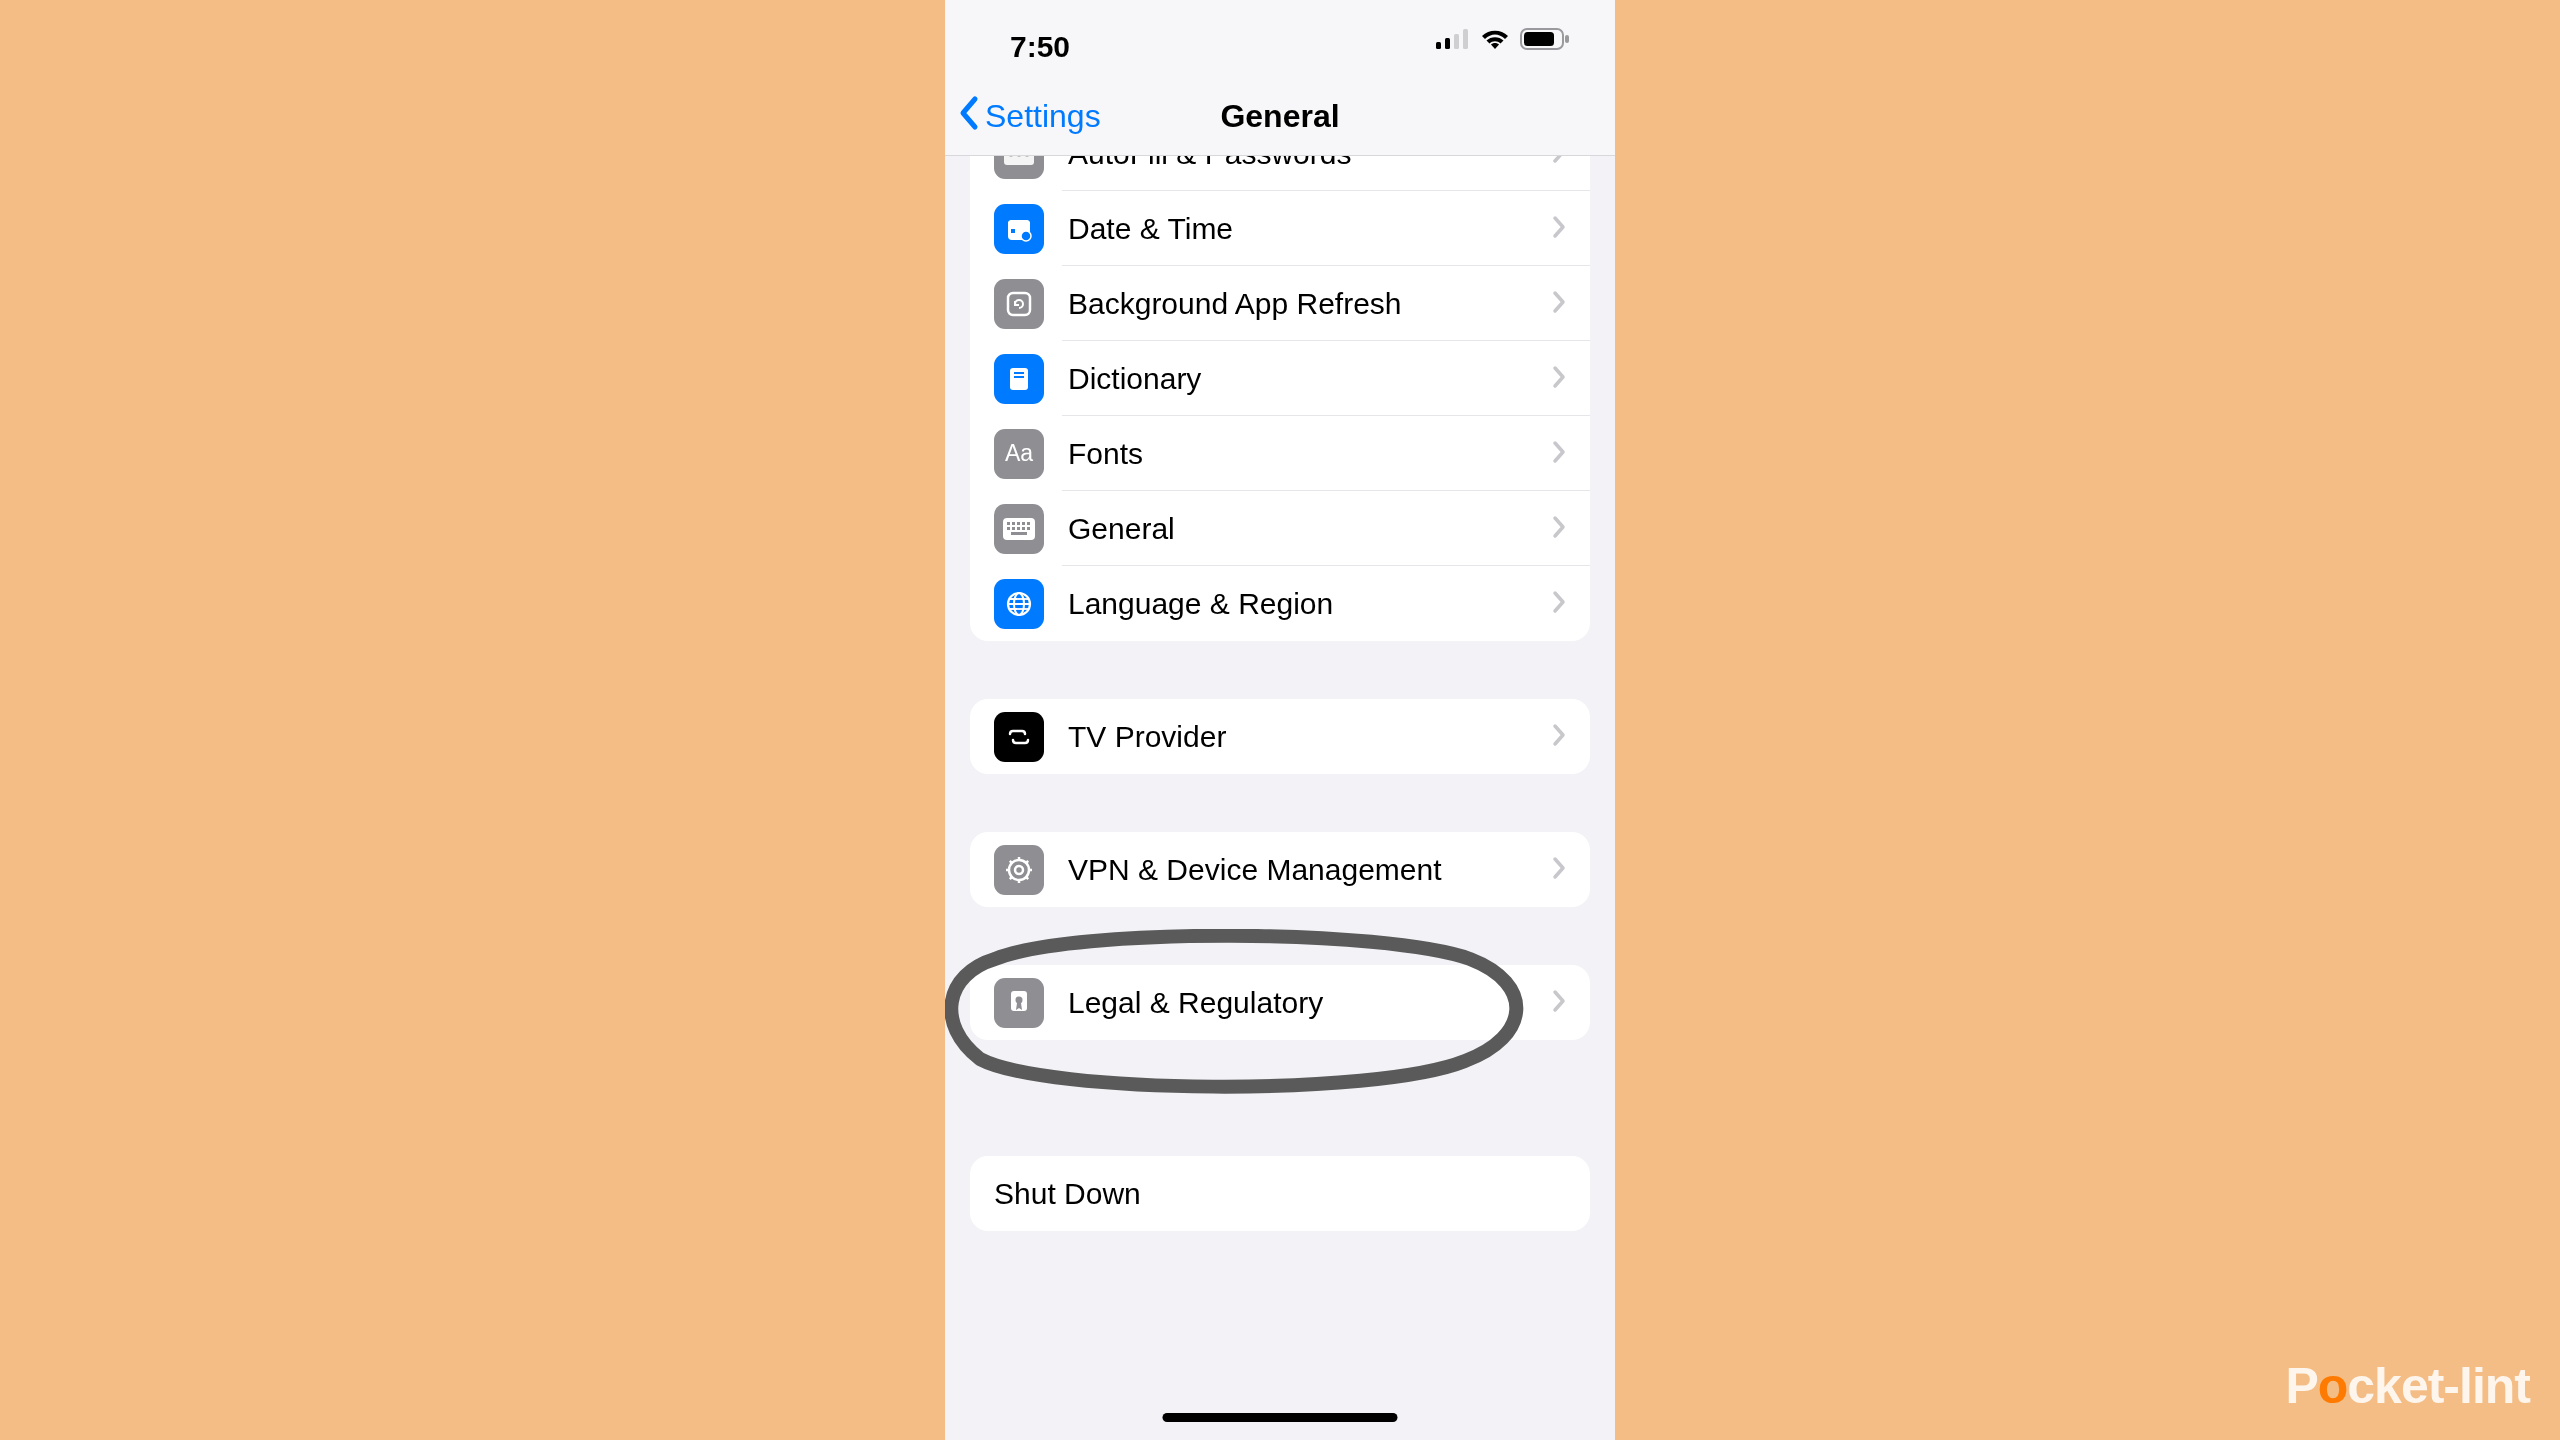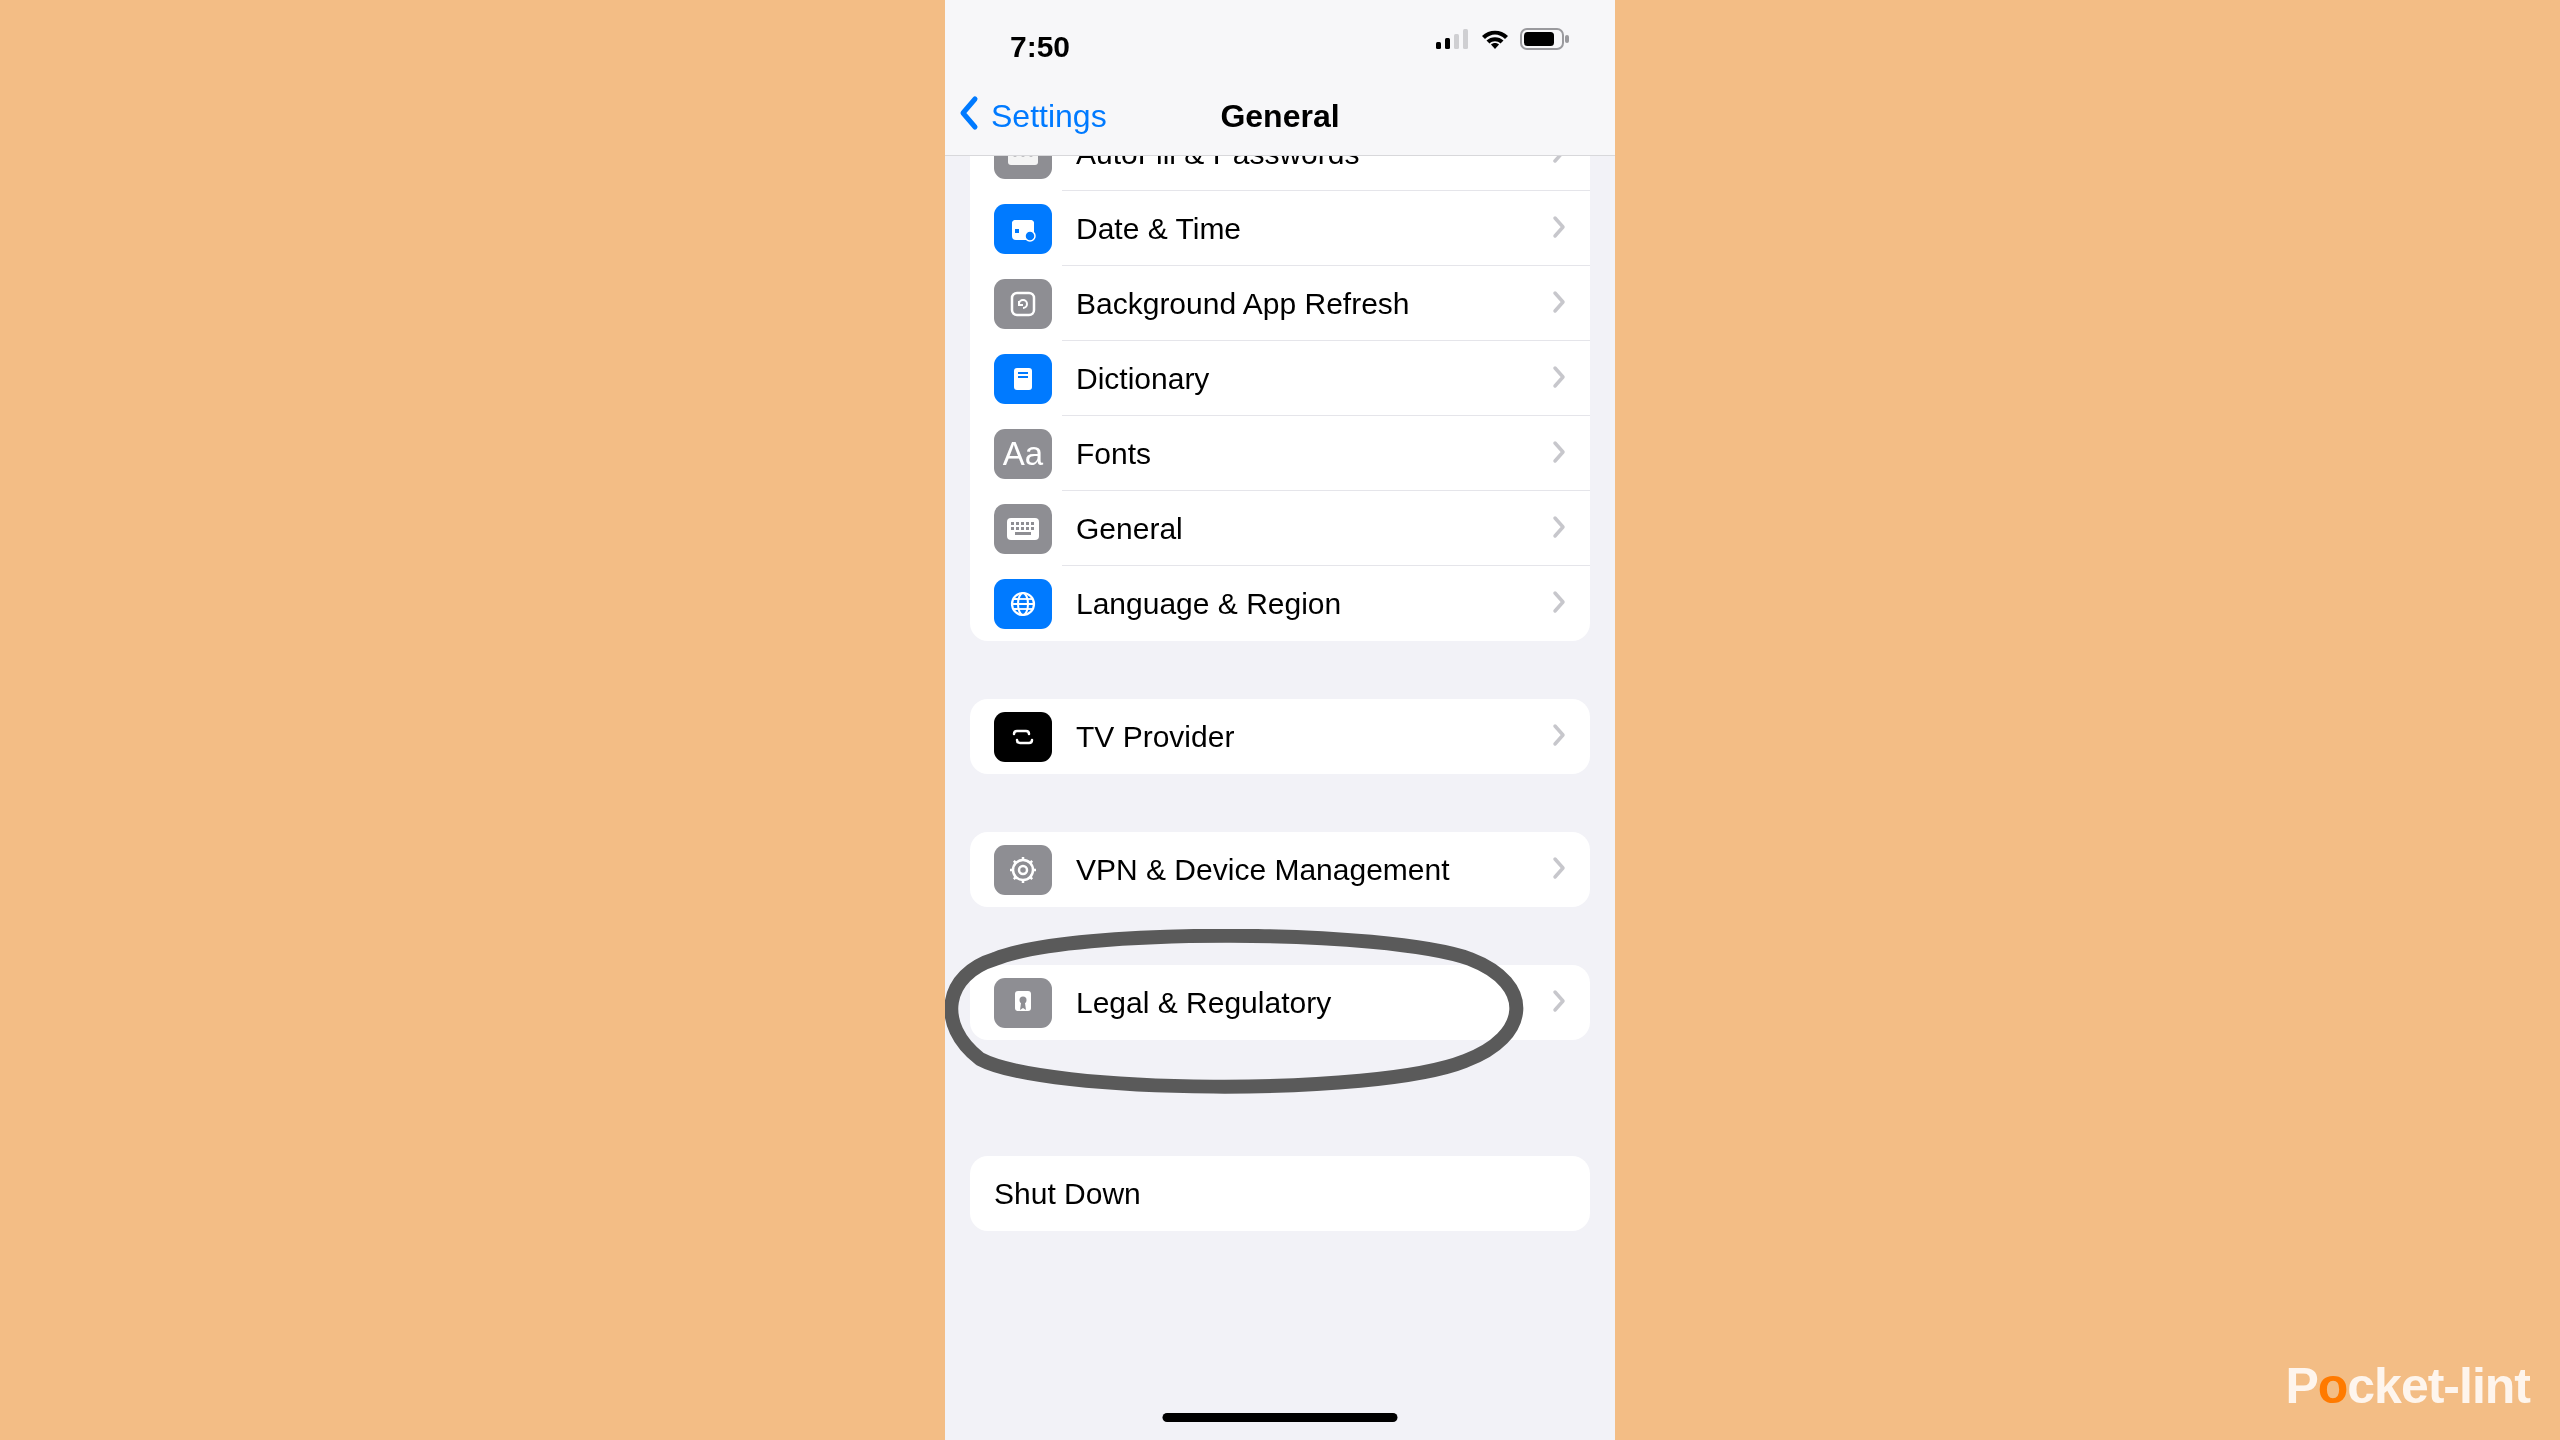--- a/index.html
+++ b/index.html
@@ -45,21 +45,21 @@
     height: 78px;
     display: flex;
     align-items: center;
     position: relative;
     background: #f7f7f9;
     border-bottom: 1px solid #d8d8db;
   }
   .back-button {
     display: flex;
     align-items: center;
-    gap: 10px;
+    gap: 4px;
     color: #007aff;
     font-size: 32px;
     padding-left: 12px;
     cursor: pointer;
   }
   .nav-title {
     position: absolute;
     left: 50%;
     transform: translateX(-50%);
     font-weight: 600;
@@ -94,30 +94,30 @@
   .row:not(:last-child)::after {
     content: "";
     position: absolute;
     left: 92px;
     right: 0;
     bottom: 0;
     height: 1px;
     background: #e5e5ea;
   }
   .row-icon {
-    width: 58px;
+    width: 50px;
     height: 50px;
     border-radius: 11px;
     display: flex;
     align-items: center;
     justify-content: center;
     margin-right: 24px;
     flex-shrink: 0;
     color: #fff;
-    font-size: 33px;
+    font-size: 23px;
     font-weight: 400;
   }
   .row-label {
     font-size: 30px;
     color: #000;
     flex: 1;
   }
   .row-label.blue { color: #000000; }
   .chevron {
     color: #c7c7cc;

